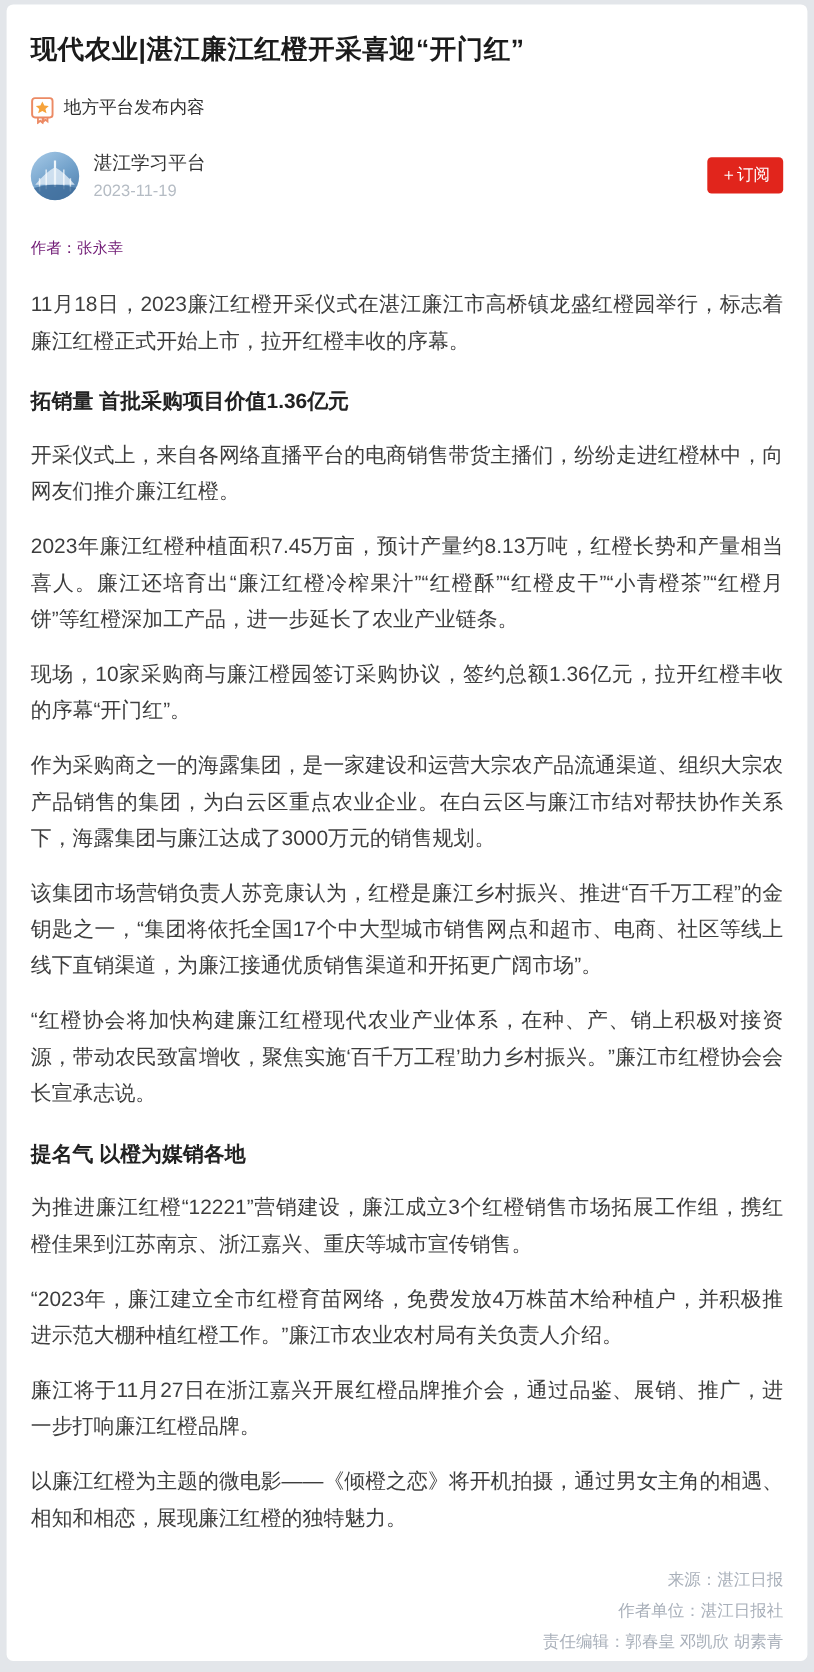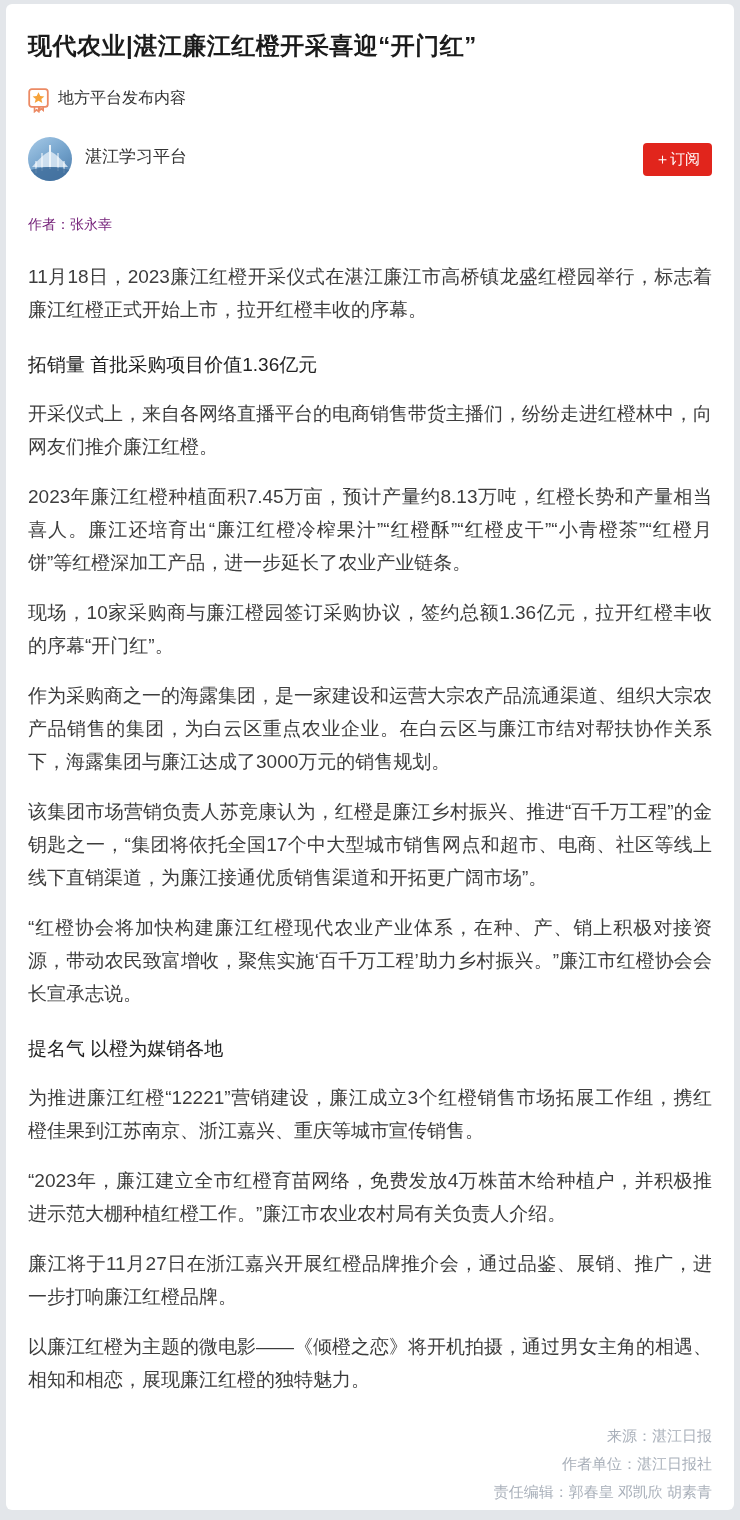--- a/index.html
+++ b/index.html
@@ -80,21 +80,21 @@
   }
   .article-body {
     font-size:19px;
     color:#3d3d3d;
     line-height:33px;
     text-align:justify;
   }
   .article-body .para { margin-bottom:17px; }
   .article-body .subhead {
     font-size:19px;
-    font-weight:400;
+    font-weight:700;
     color:#222222;
     margin:24px 0 17px;
     line-height:30px;
     text-align:left;
   }
   .article-body .subhead:first-child { margin-top:0; }
   .article-footer {
     margin-top:26px;
     text-align:right;
   }
@@ -127,20 +127,21 @@
     <div class="avatar">
       <svg width="44" height="44" viewBox="0 0 44 44">
         <path d="M4 30 Q14 18 22 14 Q30 18 40 30 Z" fill="#dce9f4" opacity="0.85"></path>
         <path d="M22 8 L22 32" stroke="#eef5fa" stroke-width="2"></path>
         <path d="M14 16 L14 34 M30 16 L30 34 M8 24 L8 36 M36 24 L36 36" stroke="#ffffff" stroke-width="1.4" opacity="0.7"></path>
         <path d="M0 34 Q22 26 44 34 L44 44 L0 44 Z" fill="#3f6d9b" opacity="0.8"></path>
       </svg>
     </div>
     <div class="publisher-info">
       <div class="publisher-name">湛江学习平台</div>
+      <div class="publish-date">2023-11-19</div>
     </div>
     <button class="subscribe-btn">＋订阅</button>
   </div>
 
   <div class="author-line">作者：张永幸</div>
 
   <div class="article-body">
 
   <p class="para">11月18日，2023廉江红橙开采仪式在湛江廉江市高桥镇龙盛红橙园举行，标志着廉江红橙正式开始上市，拉开红橙丰收的序幕。</p>
       <h2 class="subhead">拓销量 首批采购项目价值1.36亿元</h2>

